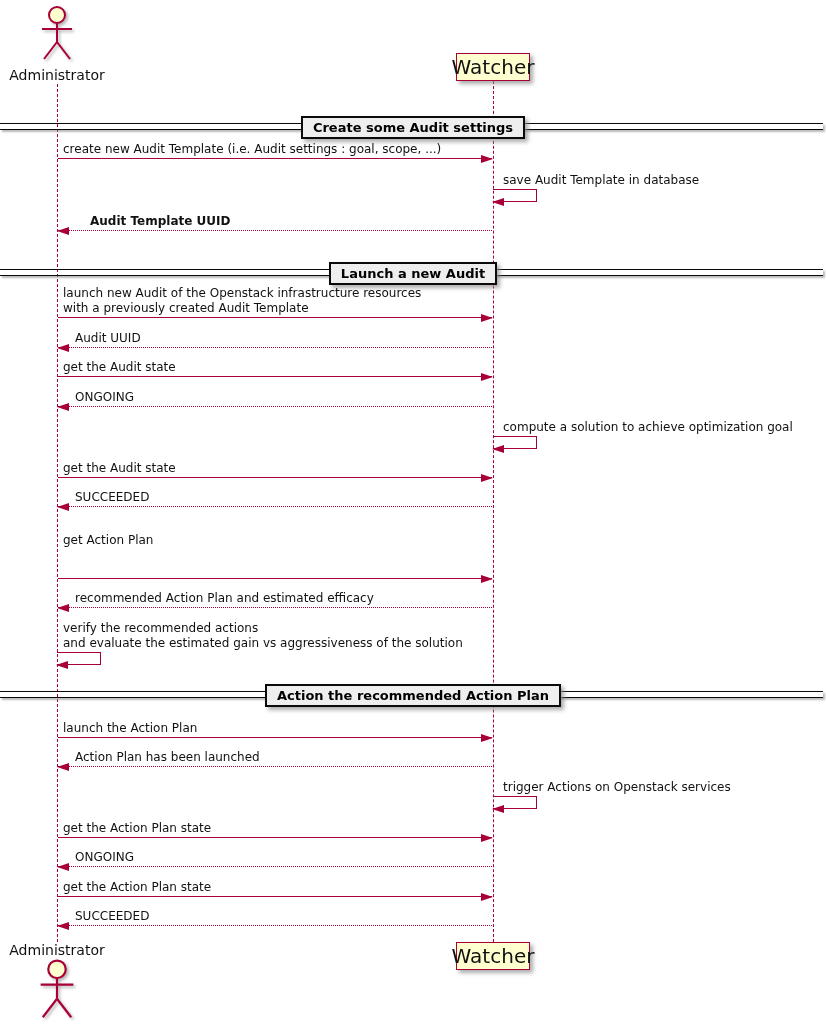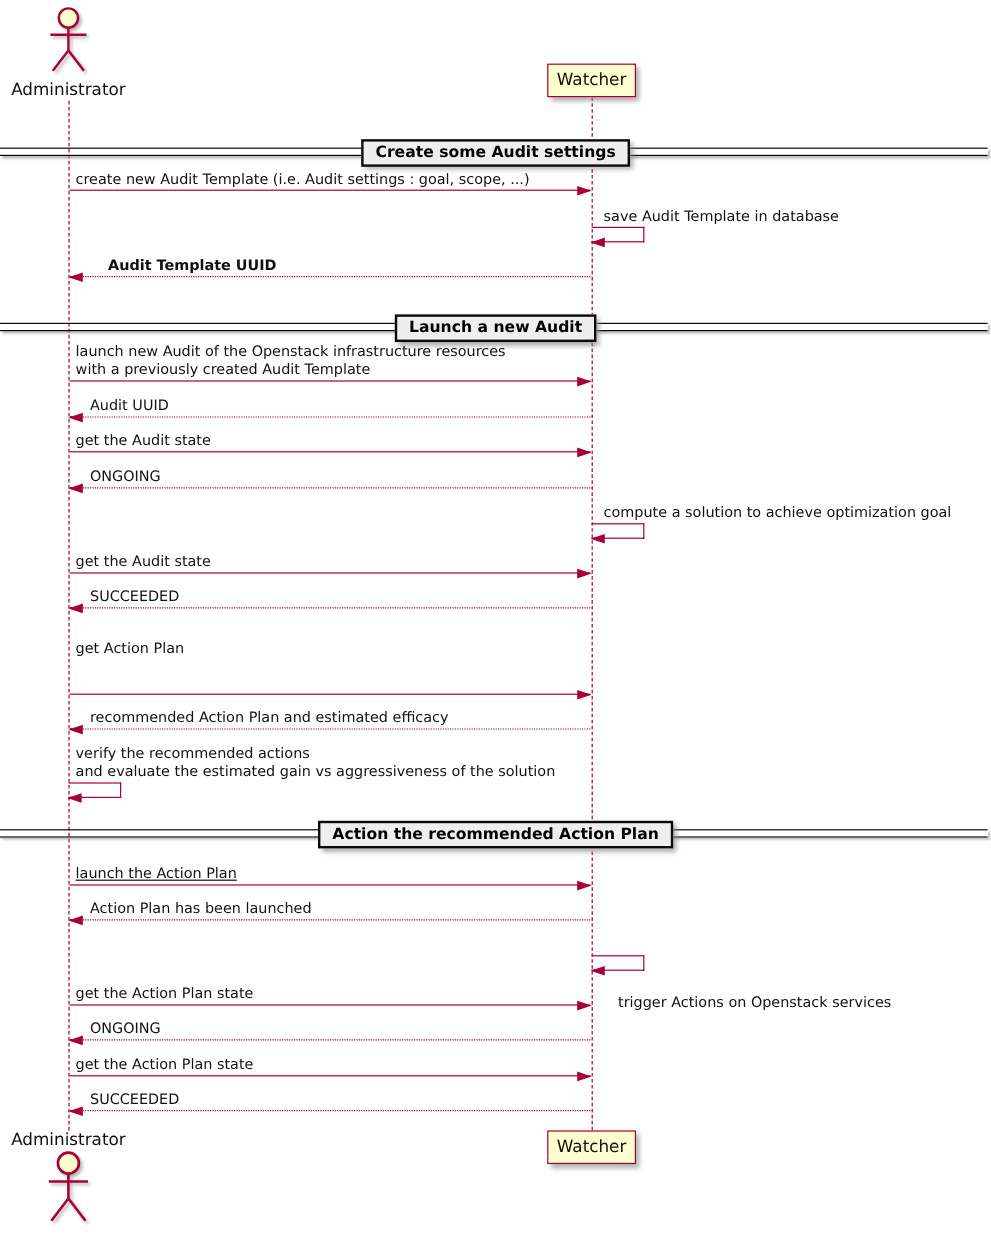--- a/index.html
+++ b/index.html
@@ -7,21 +7,21 @@
   #canvas {
     position:relative; width:826px; height:1030px; background:#ffffff;
     font-family:"DejaVu Sans","Liberation Sans",sans-serif; color:#111; overflow:hidden;
   }
   .lifeline { position:absolute; width:0; border-left:1px dashed var(--c); }
   .actor-svg { position:absolute; filter:drop-shadow(2px 2px 1.5px rgba(140,140,140,.65)); }
   .actor-label { position:absolute; left:-3px; width:120px; text-align:center; font-size:14px; color:#111; }
   .pbox {
     position:absolute; left:456px; width:74px; height:28px; box-sizing:border-box;
     background:#FEFECE; border:1.5px solid var(--c);
-    display:flex; align-items:center; justify-content:center; font-size:14px;
+    display:flex; align-items:center; justify-content:center; font-size:20px;
     box-shadow:3px 3px 4px rgba(140,140,140,.7);
   }
   .divider { position:absolute; left:0; width:826px; height:26px; display:flex; align-items:center; justify-content:center; }
   .dline {
     position:absolute; left:0; right:3px; top:9px; height:5px;
     border-top:1px solid #0a0a0a; border-bottom:1px solid #0a0a0a;
     box-shadow:2px 2px 2px rgba(140,140,140,.6);
   }
   .dbox {
     position:relative; background:#EEEEEE; border:2px solid #0a0a0a;
@@ -118,27 +118,27 @@
 
   <div class="msg-label" style="left:63px; top:621px;">verify the recommended actions
 and evaluate the estimated gain vs aggressiveness of the solution</div>
   <div class="self-loop" style="left:57px; top:652px;"></div>
 
   <div class="divider" style="top:682px;">
     <div class="dline"></div>
     <div class="dbox">Action the recommended Action Plan</div>
   </div>
 
-  <div class="msg-label" style="left:63px; top:721px;text-decoration:underline;">launch the Action Plan</div>
+  <div class="msg-label" style="left:63px; top:721px;">launch the Action Plan</div>
   <div class="msg-line solid arrow-r" style="top:737px;"></div>
 
   <div class="msg-label" style="left:75px; top:750px;">Action Plan has been launched</div>
   <div class="msg-line dotted arrow-l" style="top:766px;"></div>
 
-  <div class="msg-label" style="left:503px; top:828px;margin-left:12px;">trigger Actions on Openstack services</div>
+  <div class="msg-label" style="left:503px; top:780px;">trigger Actions on Openstack services</div>
   <div class="self-loop" style="left:493px; top:796px;"></div>
 
   <div class="msg-label" style="left:63px; top:821px;">get the Action Plan state</div>
   <div class="msg-line solid arrow-r" style="top:837px;"></div>
 
   <div class="msg-label" style="left:75px; top:850px;">ONGOING</div>
   <div class="msg-line dotted arrow-l" style="top:866px;"></div>
 
   <div class="msg-label" style="left:63px; top:880px;">get the Action Plan state</div>
   <div class="msg-line solid arrow-r" style="top:896px;"></div>

